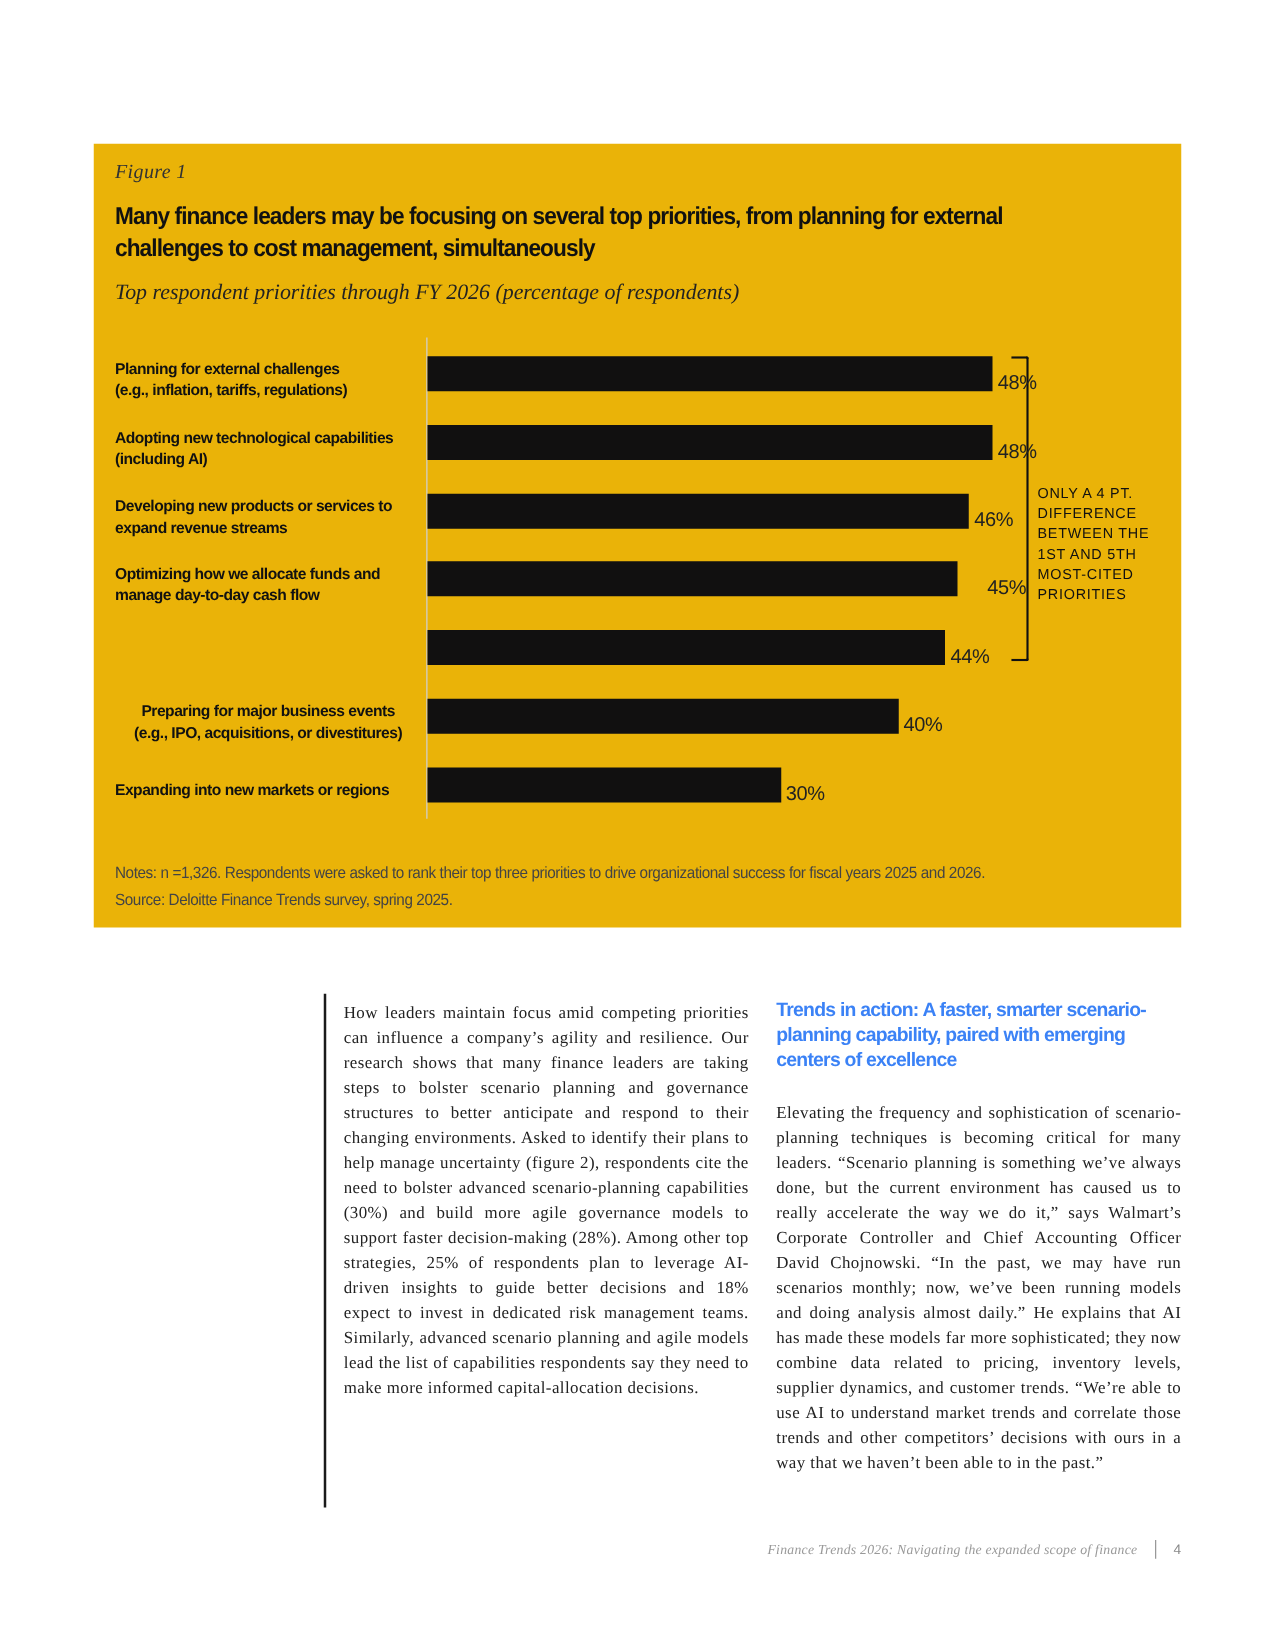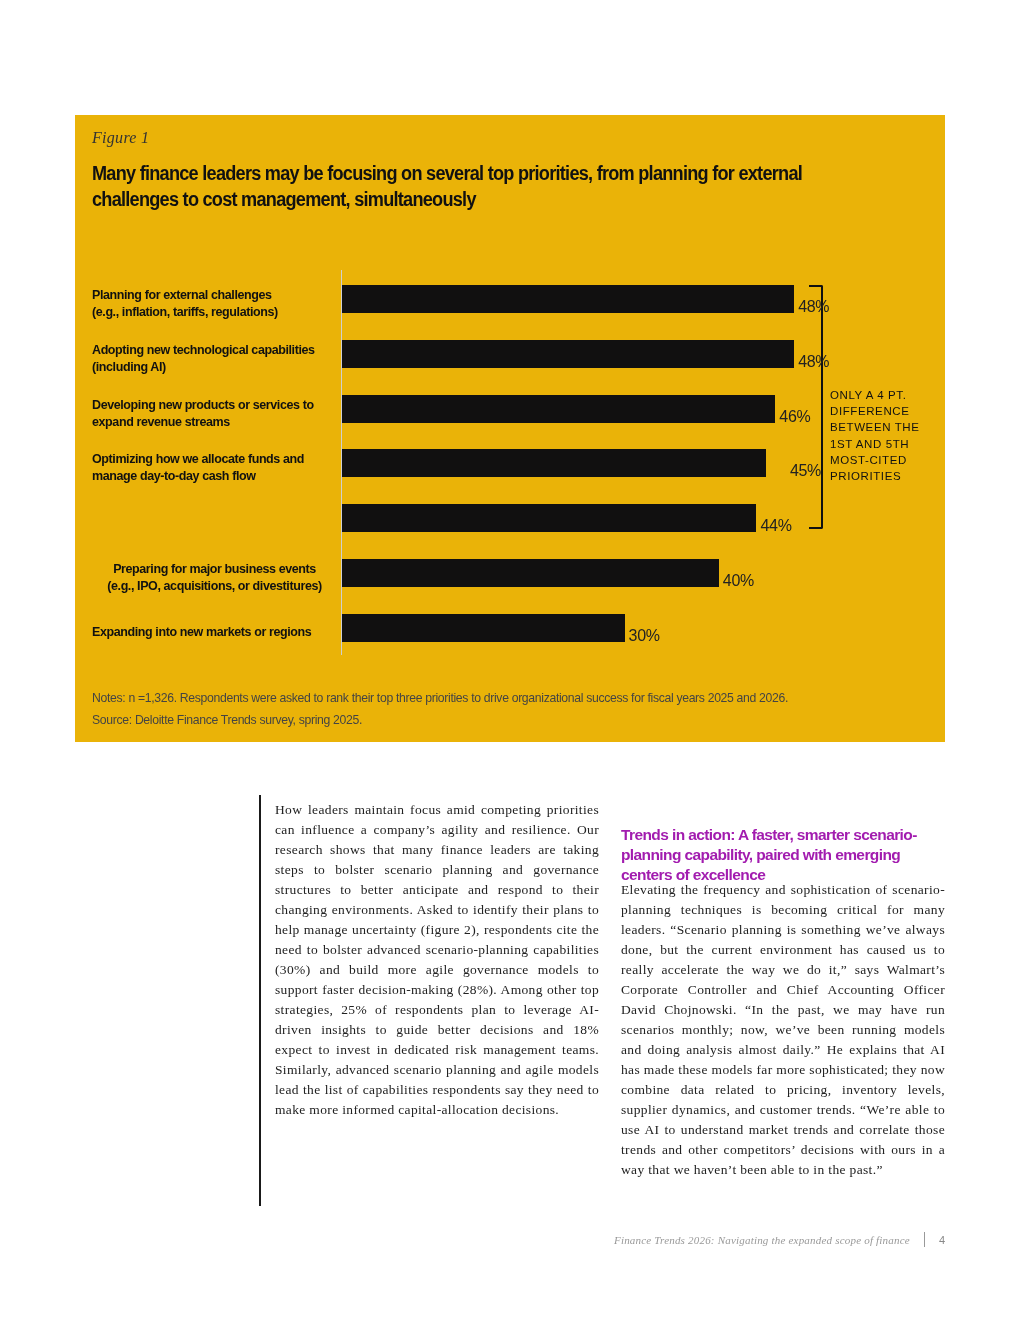--- a/index.html
+++ b/index.html
@@ -12,33 +12,34 @@
   .cat-label { position: absolute; left: 17px; width: 245px; font-family: "Liberation Sans", sans-serif; font-weight: bold; font-size: 12.5px; line-height: 17px; letter-spacing: -0.4px; color: #111; }
   .axis-line { position: absolute; left: 266px; top: 155px; width: 1px; height: 385px; background: #cfcfcf; }
   .bar { position: absolute; height: 28px; background: #111010; }
   .val-label { position: absolute; font-family: "Liberation Sans", sans-serif; font-size: 16px; color: #222; letter-spacing: -0.3px; }
   .bracket { position: absolute; left: 734px; top: 170px; width: 14px; height: 244px; border-right: 2.5px solid #111; border-top: 2px solid #111; border-bottom: 2.5px solid #111; border-radius: 0 2px 2px 0; box-sizing: border-box; }
   .annotation { position: absolute; left: 755px; top: 272px; width: 110px; font-family: Liberation Sans, sans-serif; font-size: 11.5px; line-height: 16.2px; letter-spacing: 0.6px; color: #111; text-transform: uppercase; }
   .notes { position: absolute; left: 17px; top: 572px; width: 840px; font-family: "Liberation Sans", sans-serif; font-size: 13px; line-height: 22px; color: #444; letter-spacing: -0.35px; transform: scaleX(0.94); transform-origin: left top; }
   .rule { position: absolute; left: 259px; top: 795px; width: 2px; height: 411px; background: #1a1a1a; }
   .body-col { position: absolute; font-family: "Liberation Serif", serif; font-size: 13.5px; line-height: 20px; color: #222; text-align: justify; letter-spacing: 0.35px; }
   .col-left { left: 275px; top: 800px; width: 324px; }
-  .col-right-head { position: absolute; left: 621px; top: 799px; width: 300px; font-family: "Liberation Sans", sans-serif; font-weight: bold; font-size: 15.5px; line-height: 20px; letter-spacing: -0.6px; color: #a21caf; margin-top: 26px; }
+  .col-right-head { position: absolute; left: 621px; top: 799px; width: 300px; font-family: "Liberation Sans", sans-serif; font-weight: bold; font-size: 15.5px; line-height: 20px; letter-spacing: -0.6px; color: #3b82f6; }
   .col-right { left: 621px; top: 880px; width: 324px; }
   .footer { position: absolute; top: 1232px; right: 75px; font-family: "Liberation Serif", serif; font-size: 11px; color: #999; display: flex; align-items: center; }
   .footer-title { font-style: italic; letter-spacing: 0.2px; }
   .footer-sep { width: 1px; height: 15px; background: #999; margin: 0 14px; }
   .footer-page { font-family: "Liberation Sans", sans-serif; font-size: 11px; color: #888; }
 </style>
 </head>
 <body>
 
 <div class="panel">
   <div class="fig-label">Figure 1</div>
   <div class="fig-title">Many finance leaders may be focusing on several top priorities, from planning for external challenges to cost management, simultaneously</div>
+  <div class="fig-subtitle">Top respondent priorities through FY 2026 (percentage of respondents)</div>
 
   <div class="chart" id="chart">
     <div class="axis-line"></div>
     <div class="bracket"></div>
     <div class="annotation">Only a 4 pt. difference between the 1st and 5th most-cited priorities</div>
   <div class="cat-label" style="top: 172px;">
         <div>Planning for external challenges</div>
         <div>(e.g., inflation, tariffs, regulations)</div>
       </div>
       <div class="bar" style="left: 267px; top: 170px; height: 28px; width: 452.16px; background: rgb(17, 16, 16);"></div>

